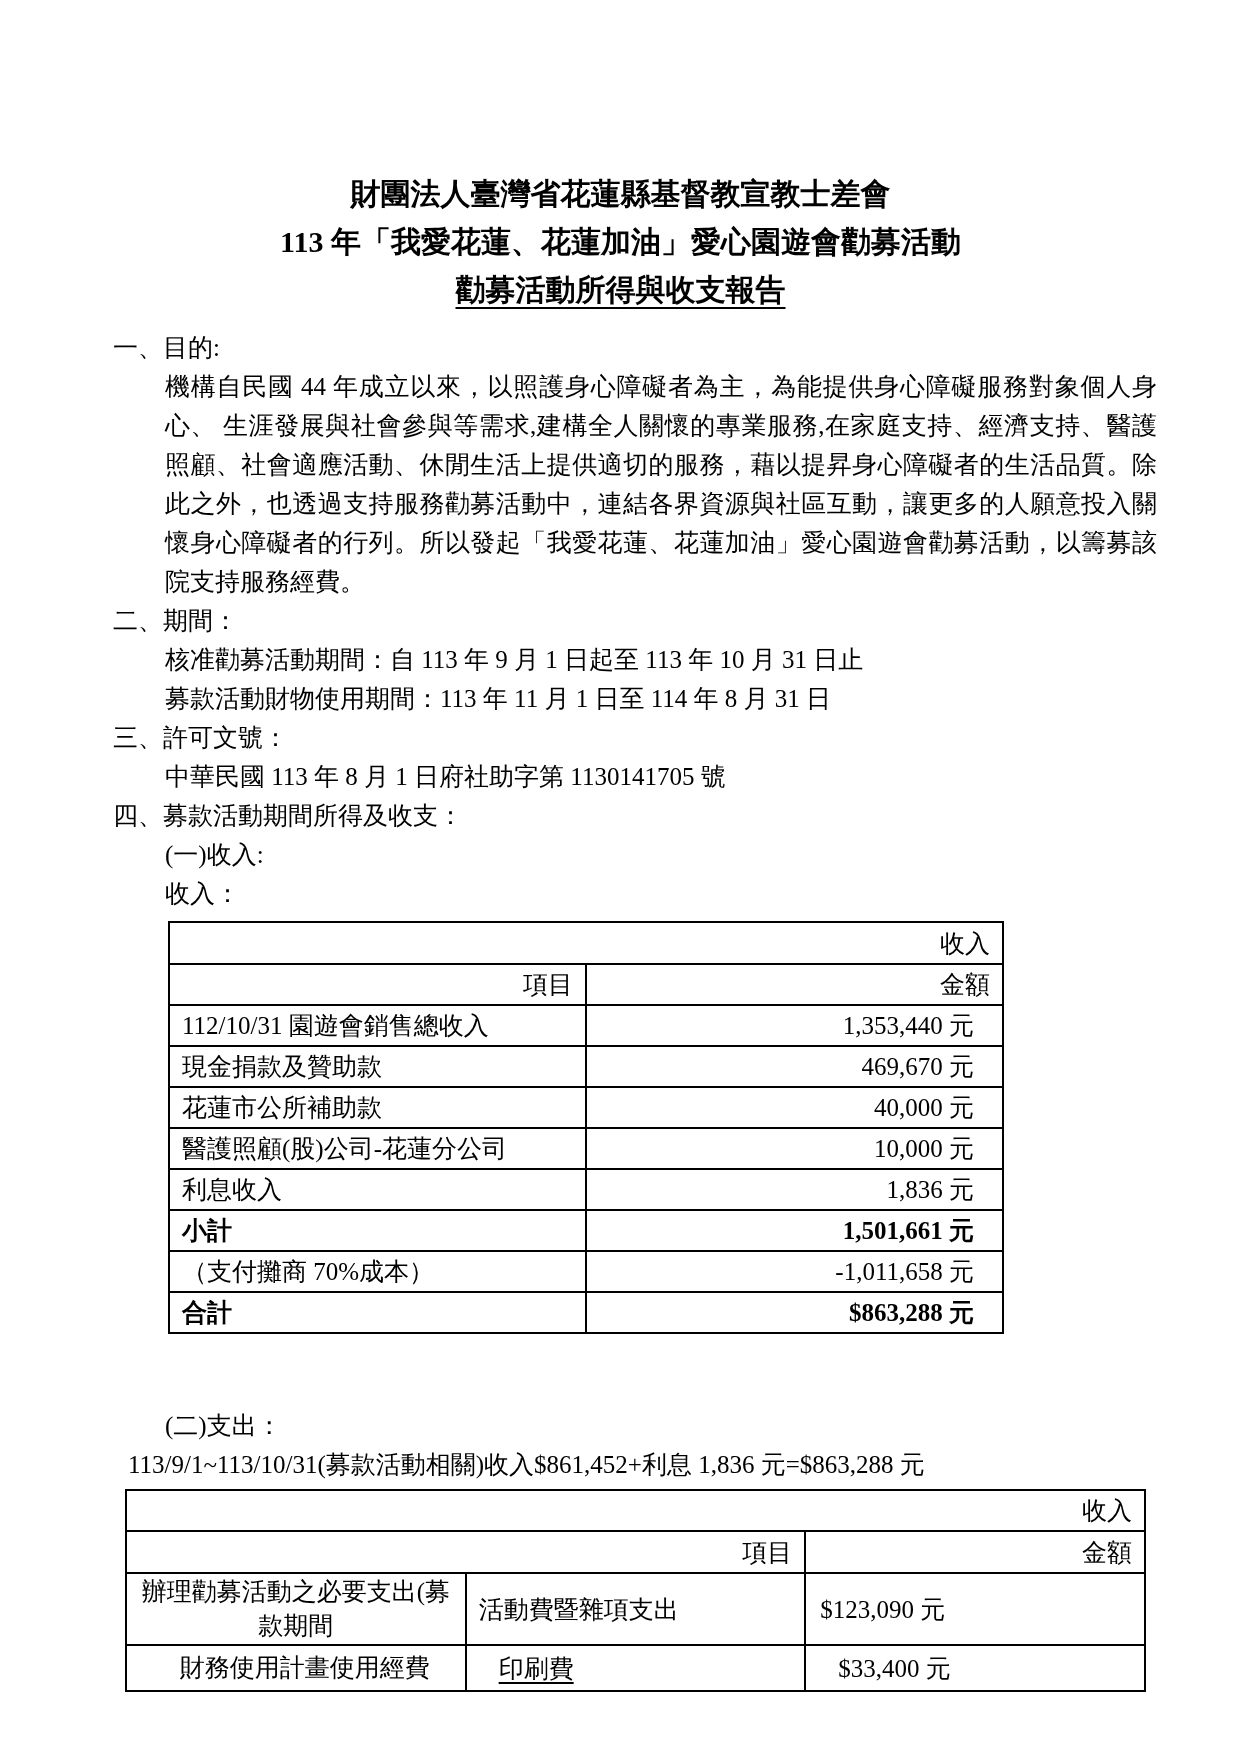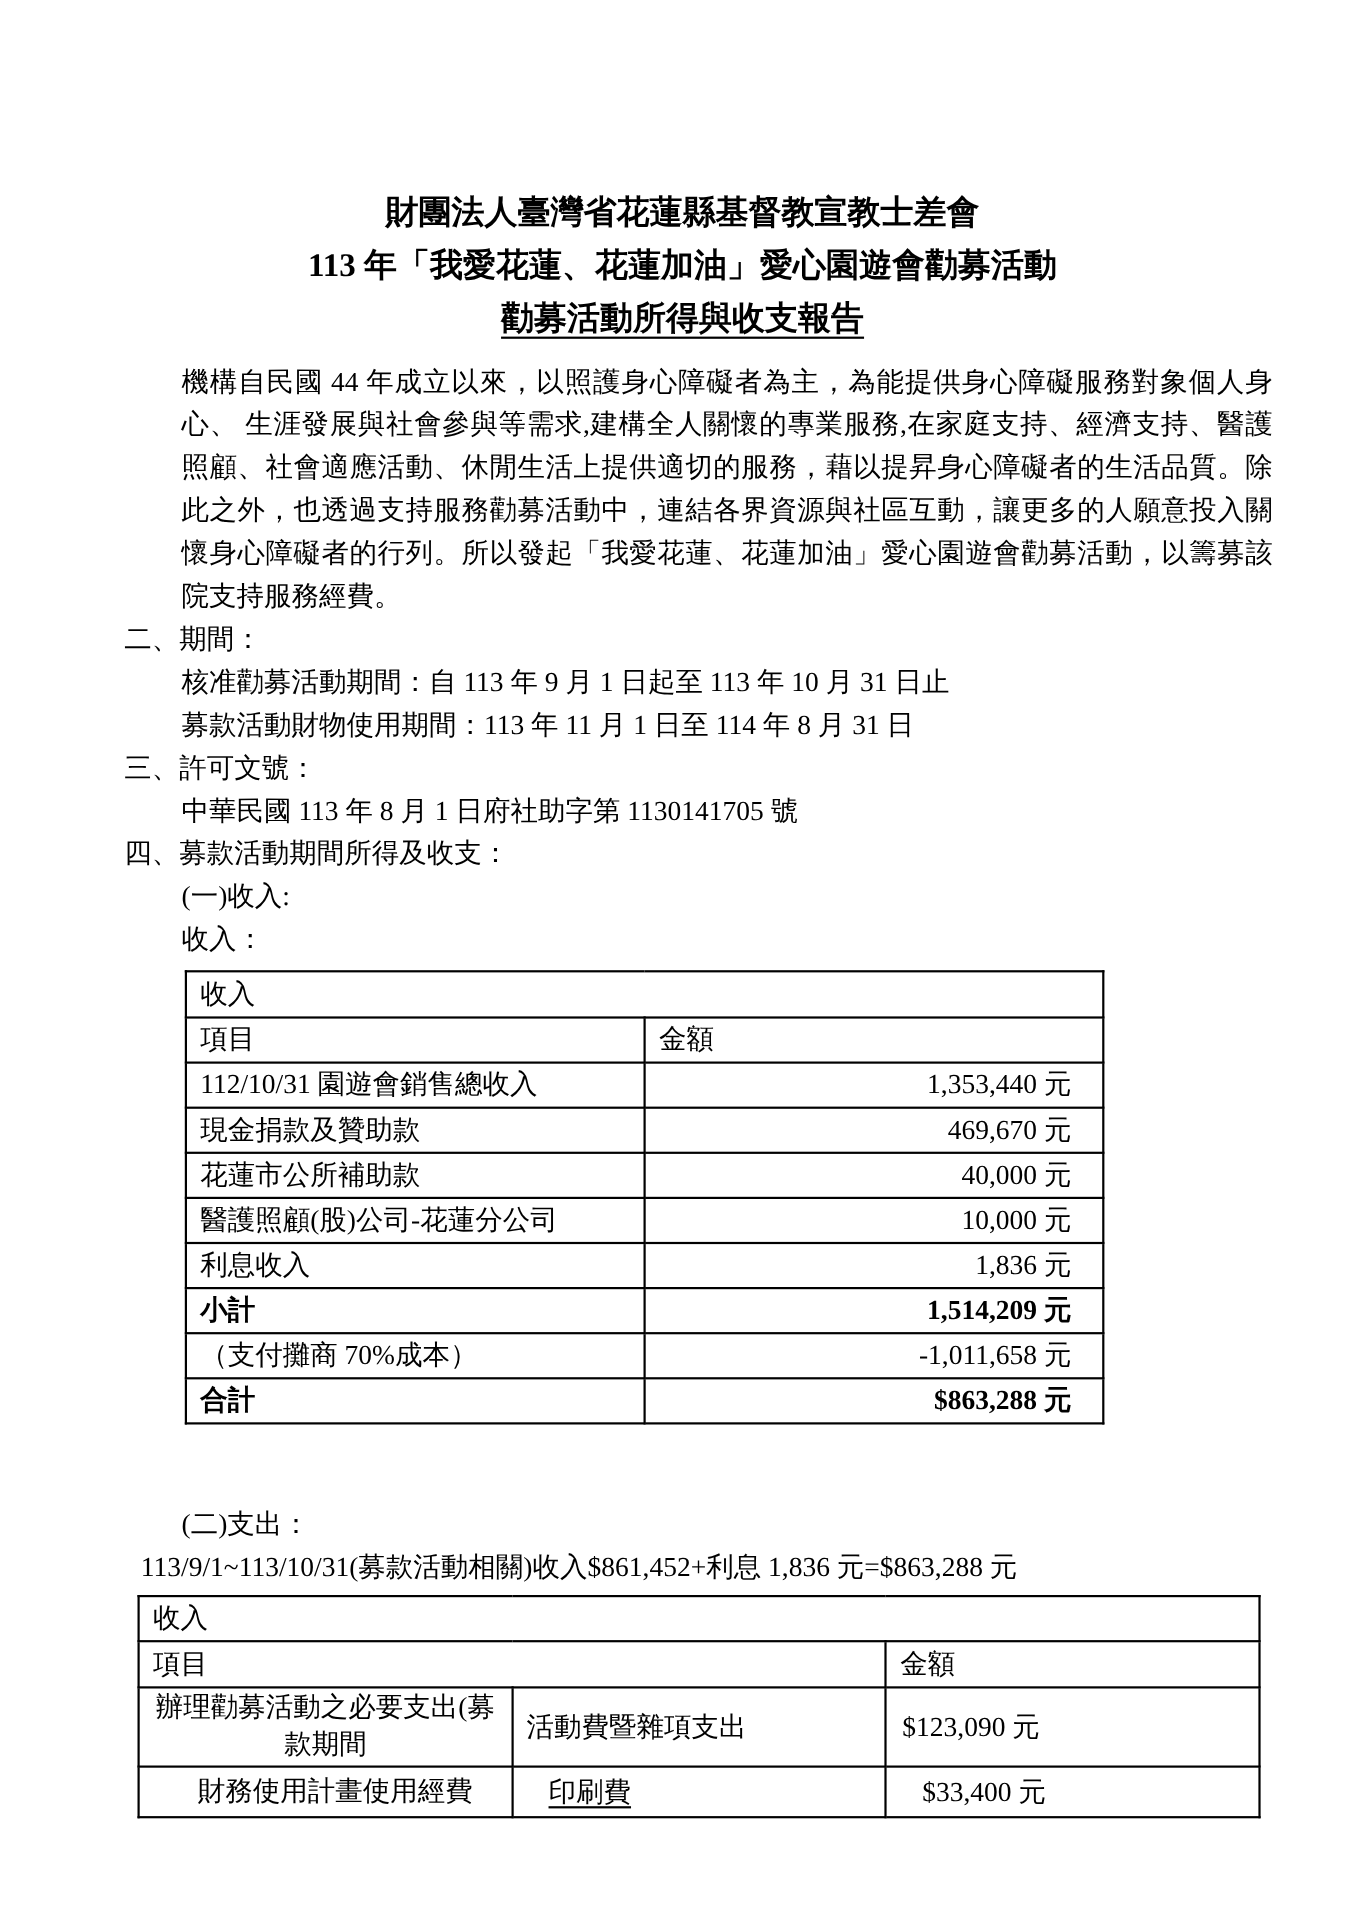--- a/index.html
+++ b/index.html
@@ -34,21 +34,21 @@
   }
   .note-wrap { width: 965px; text-align: justify; }
 
   table { border-collapse: collapse; table-layout: fixed; }
   td {
     border: 2px solid #000000;
     padding: 0 12px;
     vertical-align: middle;
     box-sizing: border-box;
   }
-  .t-center { text-align: left; }
+  .t-center { text-align: right; }
   .bold { font-weight: bold; }
   .u { text-decoration: underline; text-underline-offset: 5px; }
 
   .income-table {
     margin-left: 55px;
     margin-top: 8px;
     width: 836px;
   }
   .income-table .row-title td { height: 42px; }
   .income-table .row-head td { height: 40px; }
@@ -81,20 +81,21 @@
 <div class="page">
 
   <div class="titles">
     <div class="doc-title">財團法人臺灣省花蓮縣基督教宣教士差會</div>
     <div class="doc-title">113 年「我愛花蓮、花蓮加油」愛心園遊會勸募活動</div>
     <div class="doc-title underlined">勸募活動所得與收支報告</div>
   </div>
 
   <div class="content">
 
+    <div class="sec-heading">一、目的:</div>
     <div class="indent paragraph">機構自民國 44 年成立以來，以照護身心障礙者為主，為能提供身心障礙服務對象個人身心、 生涯發展與社會參與等需求,建構全人關懷的專業服務,在家庭支持、經濟支持、醫護照顧、社會適應活動、休閒生活上提供適切的服務，藉以提昇身心障礙者的生活品質。除此之外，也透過支持服務勸募活動中，連結各界資源與社區互動，讓更多的人願意投入關懷身心障礙者的行列。所以發起「我愛花蓮、花蓮加油」愛心園遊會勸募活動，以籌募該院支持服務經費。</div>
 
     <div class="sec-heading">二、期間：</div>
     <div class="indent">核准勸募活動期間：自 113 年 9 月 1 日起至 113 年 10 月 31 日止</div>
     <div class="indent">募款活動財物使用期間：113 年 11 月 1 日至 114 年 8 月 31 日</div>
 
     <div class="sec-heading">三、許可文號：</div>
     <div class="indent">中華民國 113 年 8 月 1 日府社助字第 1130141705 號</div>
 
     <div class="sec-heading">四、募款活動期間所得及收支：</div>
@@ -125,21 +126,21 @@
       <tr class="row-data">
         <td>醫護照顧(股)公司-花蓮分公司</td>
         <td class="amt">10,000 元</td>
       </tr>
       <tr class="row-data">
         <td>利息收入</td>
         <td class="amt">1,836 元</td>
       </tr>
       <tr class="row-data bold">
         <td>小計</td>
-        <td class="amt">1,514,209 元</td>
+        <td class="amt">1,501,661 元</td>
       </tr>
       <tr class="row-data">
         <td>（支付攤商 70%成本）</td>
         <td class="amt">-1,011,658 元</td>
       </tr>
       <tr class="row-data bold">
         <td>合計</td>
         <td class="amt">$863,288 元</td>
       </tr>
     </tbody>

